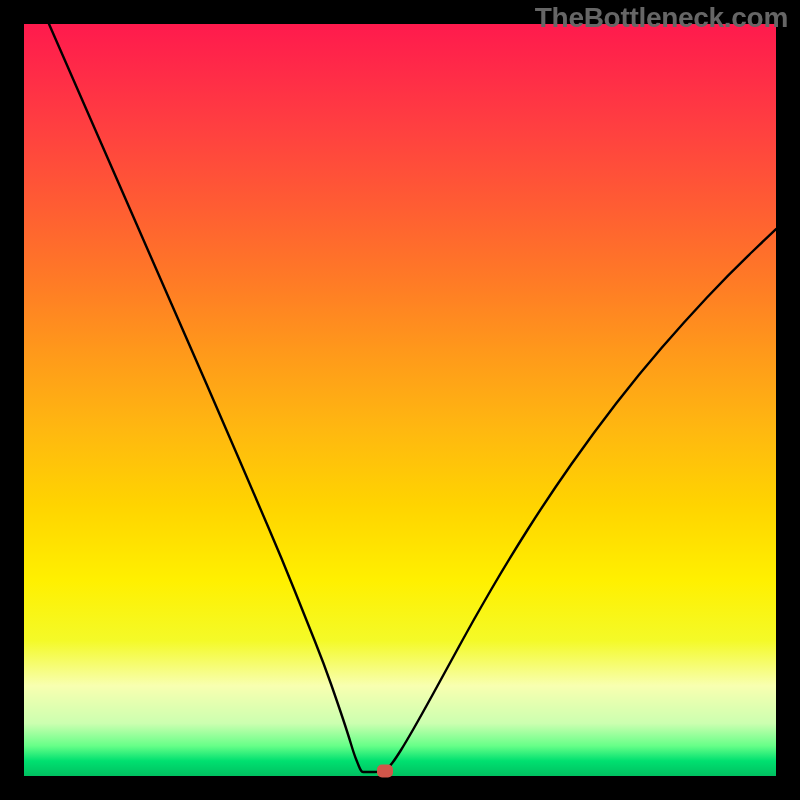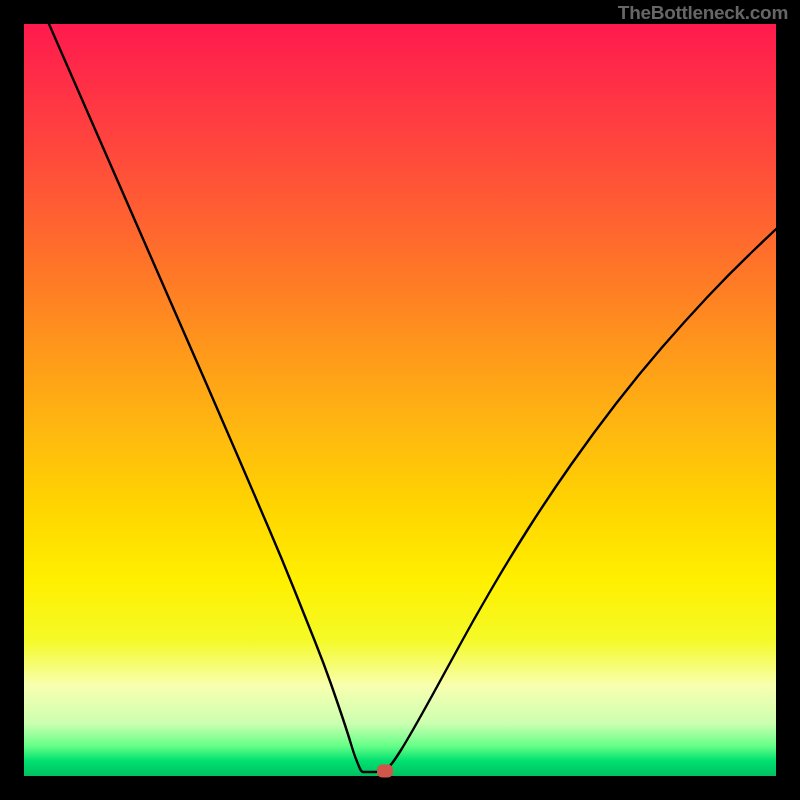--- a/index.html
+++ b/index.html
@@ -9,21 +9,21 @@
     height: 800px;
     background: #000;
     font-family: Arial, Helvetica, sans-serif;
     position: relative;
     overflow: hidden;
   }
   .watermark {
     position: absolute;
     top: 2px;
     right: 12px;
-    font-size: 19px;
+    font-size: 28px;
     font-weight: 600;
     color: #666666;
     z-index: 20;
     letter-spacing: -0.3px;
   }
   .plot-area {
     position: absolute;
     left: 24px;
     top: 24px;
     width: 752px;

